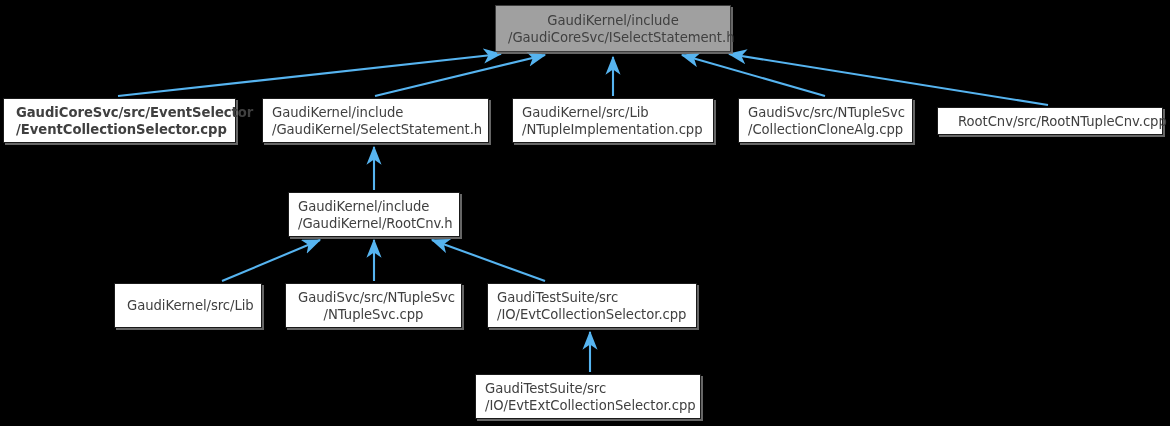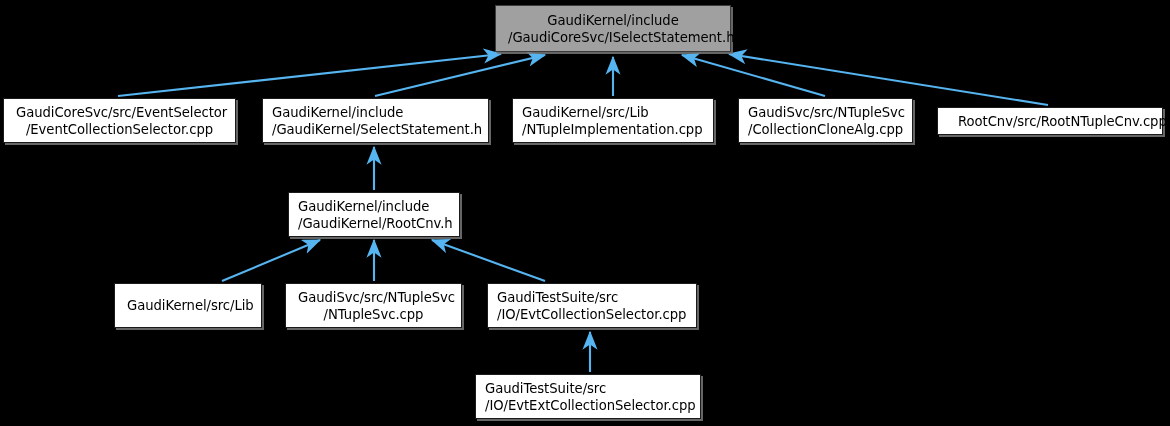--- a/index.html
+++ b/index.html
@@ -27,21 +27,21 @@
   .node {
     position: absolute;
     box-sizing: border-box;
     background: #ffffff;
     border: 1px solid #1a1a1a;
     box-shadow: 2px 2px 0 rgba(120,120,120,0.85);
     display: flex;
     flex-direction: column;
     align-items: flex-end;
     justify-content: center;
-    color: #000000;
+    color: #404040;
     font-size: 13.2px;
     line-height: 17px;
     letter-spacing: -0.05px;
     white-space: nowrap;
     z-index: 3;
   }
   .node.root {
     background: #a0a0a0;
     border-color: #3c3c3c;
   }
@@ -89,21 +89,21 @@
 
       <path d="M 590 372 L 590 332"></path>
     </g>
   </svg>
 
   <div class="node root center" style="left:495px; top:5px; width:236px; height:47px;">
     <span class="ln">GaudiKernel/include</span>
     <span class="ln">/GaudiCoreSvc/ISelectStatement.h</span>
   </div>
 
-  <div class="node center" style="left:3px; top:98px; width:233px; height:45px;">
+  <div class="node center" style="left:3px; top:98px; width:233px; height:45px;font-weight:bold;">
     <span class="ln">GaudiCoreSvc/src/EventSelector</span>
     <span class="ln">/EventCollectionSelector.cpp</span>
   </div>
 
   <div class="node" style="left:262px; top:98px; width:227px; height:45px;">
     <span class="ln">GaudiKernel/include</span>
     <span class="ln">/GaudiKernel/SelectStatement.h</span>
   </div>
 
   <div class="node" style="left:512px; top:98px; width:202px; height:45px;">

